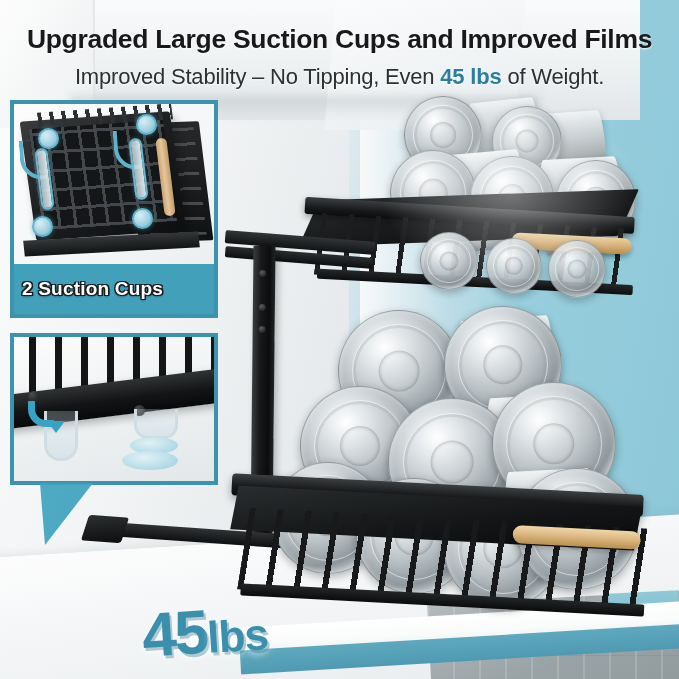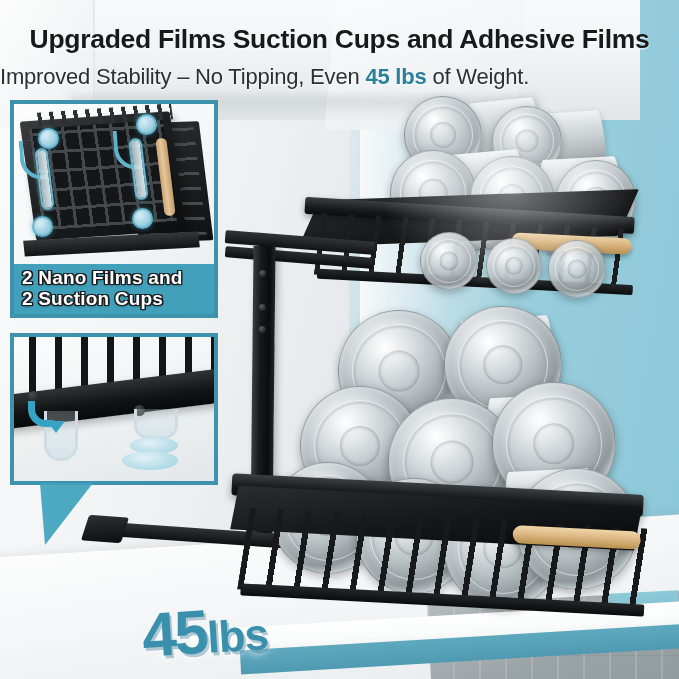--- a/index.html
+++ b/index.html
@@ -87,21 +87,21 @@
     position: absolute; left: 0; top: 24px; width: 679px;
     text-align: center;
     font-size: 26.5px; font-weight: 700; letter-spacing: -.3px;
     color: #17191a;
     font-family: "Liberation Sans", sans-serif;
     text-shadow: 0 1px 2px rgba(255,255,255,.85);
     white-space: nowrap;
   }
   .subtitle {
     position: absolute; left: 0; top: 64px; width: 679px;
-    text-align: left;
+    text-align: center;
     font-size: 22px; font-weight: 400; letter-spacing: -.2px;
     color: #2c3032;
     text-shadow: 0 1px 2px rgba(255,255,255,.9);
     white-space: nowrap;
   }
   .subtitle .hl { color: #2a7f9c; font-weight: 700; }
 
   
   .inset1 {
     position: absolute; left: 10px; top: 100px; width: 208px; height: 218px;
@@ -434,21 +434,21 @@
   <div class="bg-cab-panel-a"></div>
   <div class="bg-cab-panel-b"></div>
   <div class="bg-cabinet-shadow"></div>
 
   <div class="counter"></div>
   <div class="floor"></div>
   <div class="floor-strip"></div>
   <div class="counter-edge"></div>
   <div class="counter-band"></div>
 
-  <div class="title">Upgraded Films Suction Cups and Adhesive Films</div>
+  <div class="title">Upgraded Large Suction Cups and Improved Films</div>
 
   <div class="subtitle">
     <span>Improved Stability – No Tipping, Even </span><span class="hl">45 lbs</span><span> of Weight.</span>
   </div>
 
   <div>
     <div class="db-side" style="left:470px; top:100px; width:72px; height:96px; transform:rotate(-6deg);"></div>
     <div class="db" style="left:404px; top:96px; width:78px; height:78px;"></div>
     <div class="db-side" style="left:540px; top:112px; width:66px; height:88px; transform:rotate(-4deg);"></div>
     <div class="db" style="left:492px; top:106px; width:70px; height:70px;"></div>
@@ -530,21 +530,20 @@
       <div class="film fl1"></div>
       <div class="film fl2"></div>
 
       <div class="suction sc1"></div>
       <div class="suction sc2"></div>
       <div class="suction sc3"></div>
       <div class="suction sc4"></div>
     </div>
 
     <div class="inset1-cap">
-      <span>2 Nano Films and</span>
       <span>2 Suction Cups</span>
     </div>
   </div>
 
   <div class="inset2">
     <div class="i2-bg"></div>
     <div class="i2-bars"></div>
     <div class="i2-frame"></div>
     <div class="i2-knob k1"></div>
     <div class="i2-knob k2"></div>

